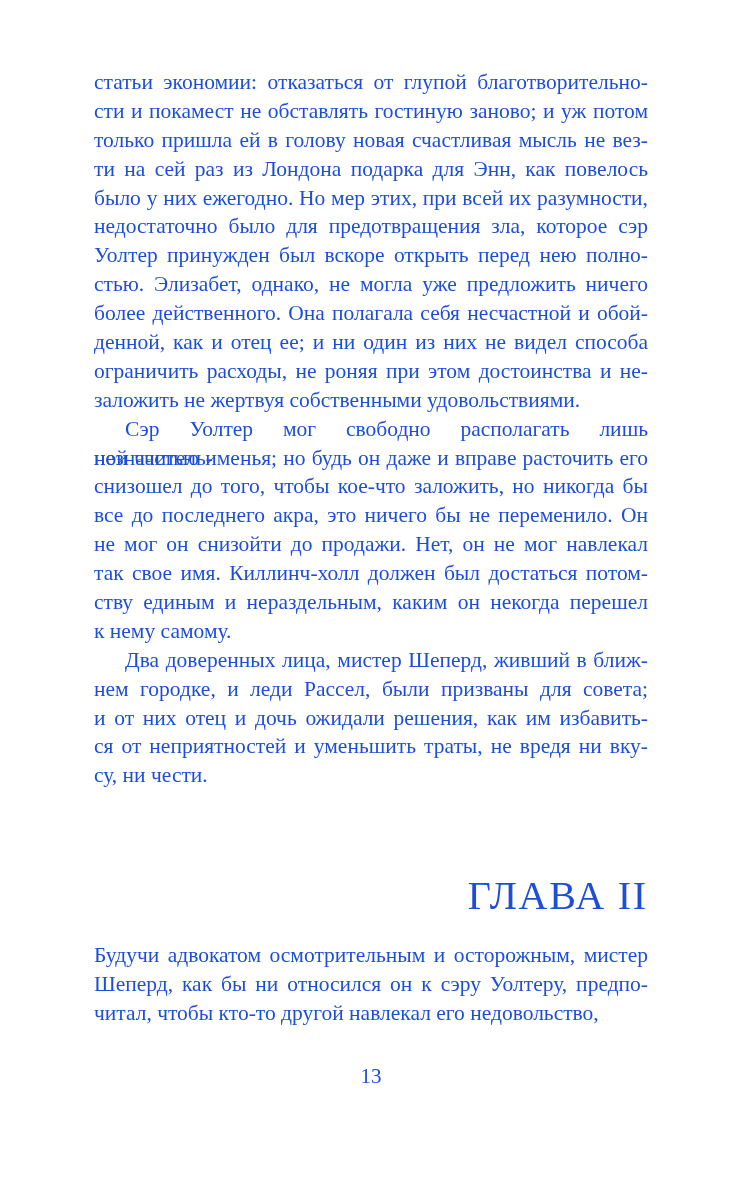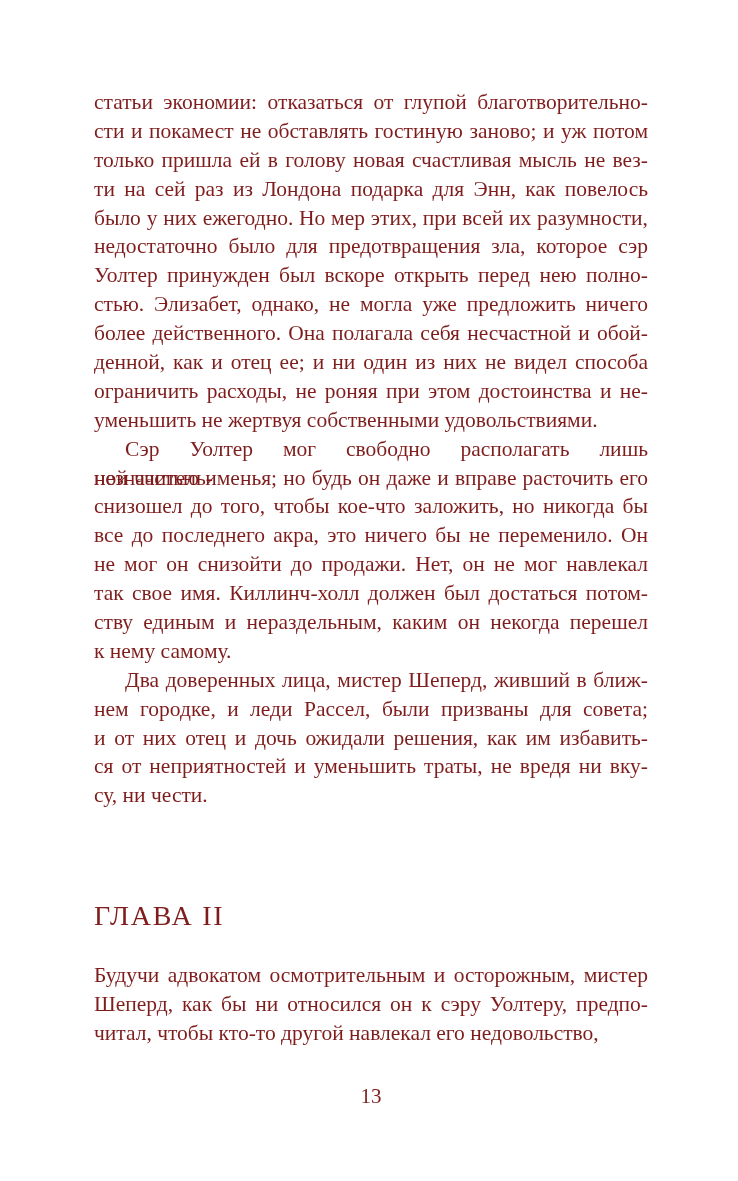--- a/index.html
+++ b/index.html
@@ -6,24 +6,24 @@
     margin: 0;
     padding: 0;
     background: #ffffff;
   }
   .page {
     position: relative;
     width: 738px;
     height: 1181px;
     box-sizing: border-box;
     background: #ffffff;
-    color: #7f1d1d;
+    color: #1d4ed8;
     font-family: "Liberation Serif", "DejaVu Serif", serif;
     font-size: 21.5px;
-    padding: 88px 90px 0 94px;
+    padding: 68px 90px 0 94px;
     overflow: hidden;
   }
   .paragraph {
     margin: 0;
     padding: 0;
   }
   .line {
     height: 28.9px;
     line-height: 28.9px;
     text-align: justify;
@@ -35,23 +35,23 @@
     text-align-last: left;
     -moz-text-align-last: left;
   }
   .line.indent {
     text-indent: 31px;
   }
   .chapter-heading {
     margin-top: 89px;
     height: 34px;
     line-height: 34px;
-    font-size: 28px;
+    font-size: 40px;
     letter-spacing: 1.8px;
-    text-align: left;
+    text-align: right;
     font-weight: normal;
   }
   .chapter-heading + .paragraph {
     margin-top: 28px;
   }
   .page-number {
     margin-top: 34px;
     line-height: 28.9px;
     font-size: 21px;
     text-align: center;
@@ -67,21 +67,21 @@
         <div class="line">сти и покамест не обставлять гостиную заново; и уж потом</div>
         <div class="line">только пришла ей в голову новая счастливая мысль не вез-</div>
         <div class="line">ти на сей раз из Лондона подарка для Энн, как повелось</div>
         <div class="line">было у них ежегодно. Но мер этих, при всей их разумности,</div>
         <div class="line">недостаточно было для предотвращения зла, которое сэр</div>
         <div class="line">Уолтер принужден был вскоре открыть перед нею полно-</div>
         <div class="line">стью. Элизабет, однако, не могла уже предложить ничего</div>
         <div class="line">более действенного. Она полагала себя несчастной и обой-</div>
         <div class="line">денной, как и отец ее; и ни один из них не видел способа</div>
         <div class="line">ограничить расходы, не роняя при этом достоинства и не-</div>
-        <div class="line last">уменьшить не жертвуя собственными удовольствиями.</div>
+        <div class="line last">заложить не жертвуя собственными удовольствиями.</div>
       </div>
       <div class="paragraph">
         <div class="line indent">Сэр Уолтер мог свободно располагать лишь незначитель-</div>
         <div class="line">ной частью именья; но будь он даже и вправе расточить его</div>
         <div class="line">снизошел до того, чтобы кое-что заложить, но никогда бы</div>
         <div class="line">все до последнего акра, это ничего бы не переменило. Он</div>
         <div class="line">не мог он снизойти до продажи. Нет, он не мог навлекал</div>
         <div class="line">так свое имя. Киллинч-холл должен был достаться потом-</div>
         <div class="line">ству единым и нераздельным, каким он некогда перешел</div>
         <div class="line last">к нему самому.</div>

